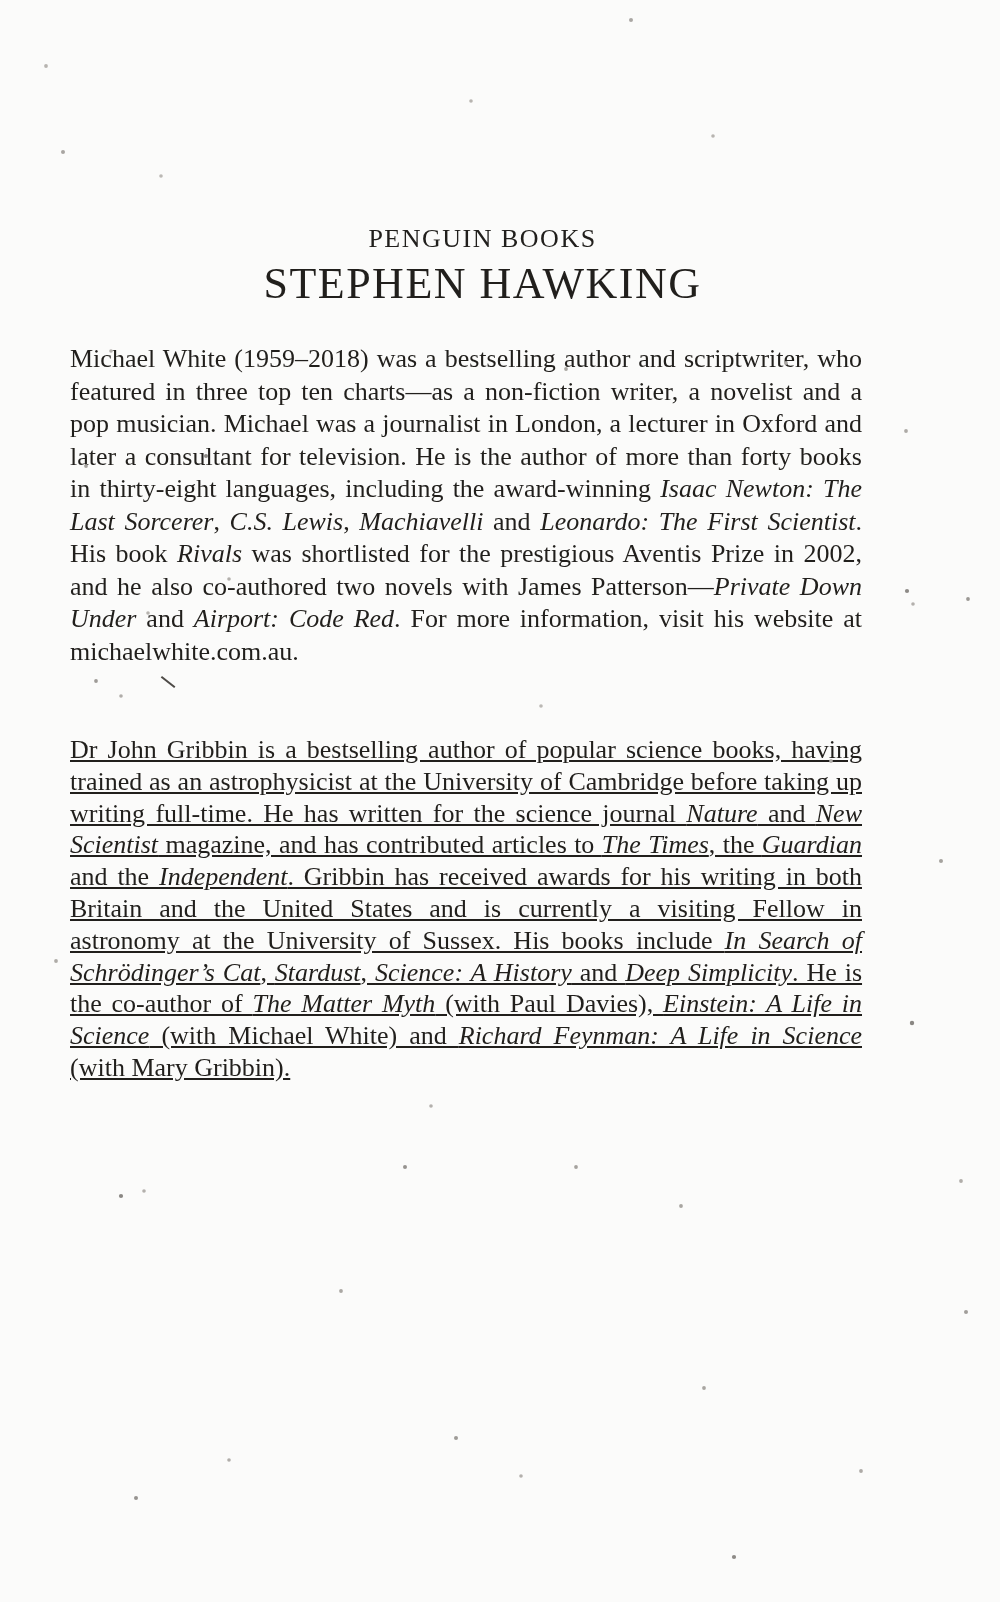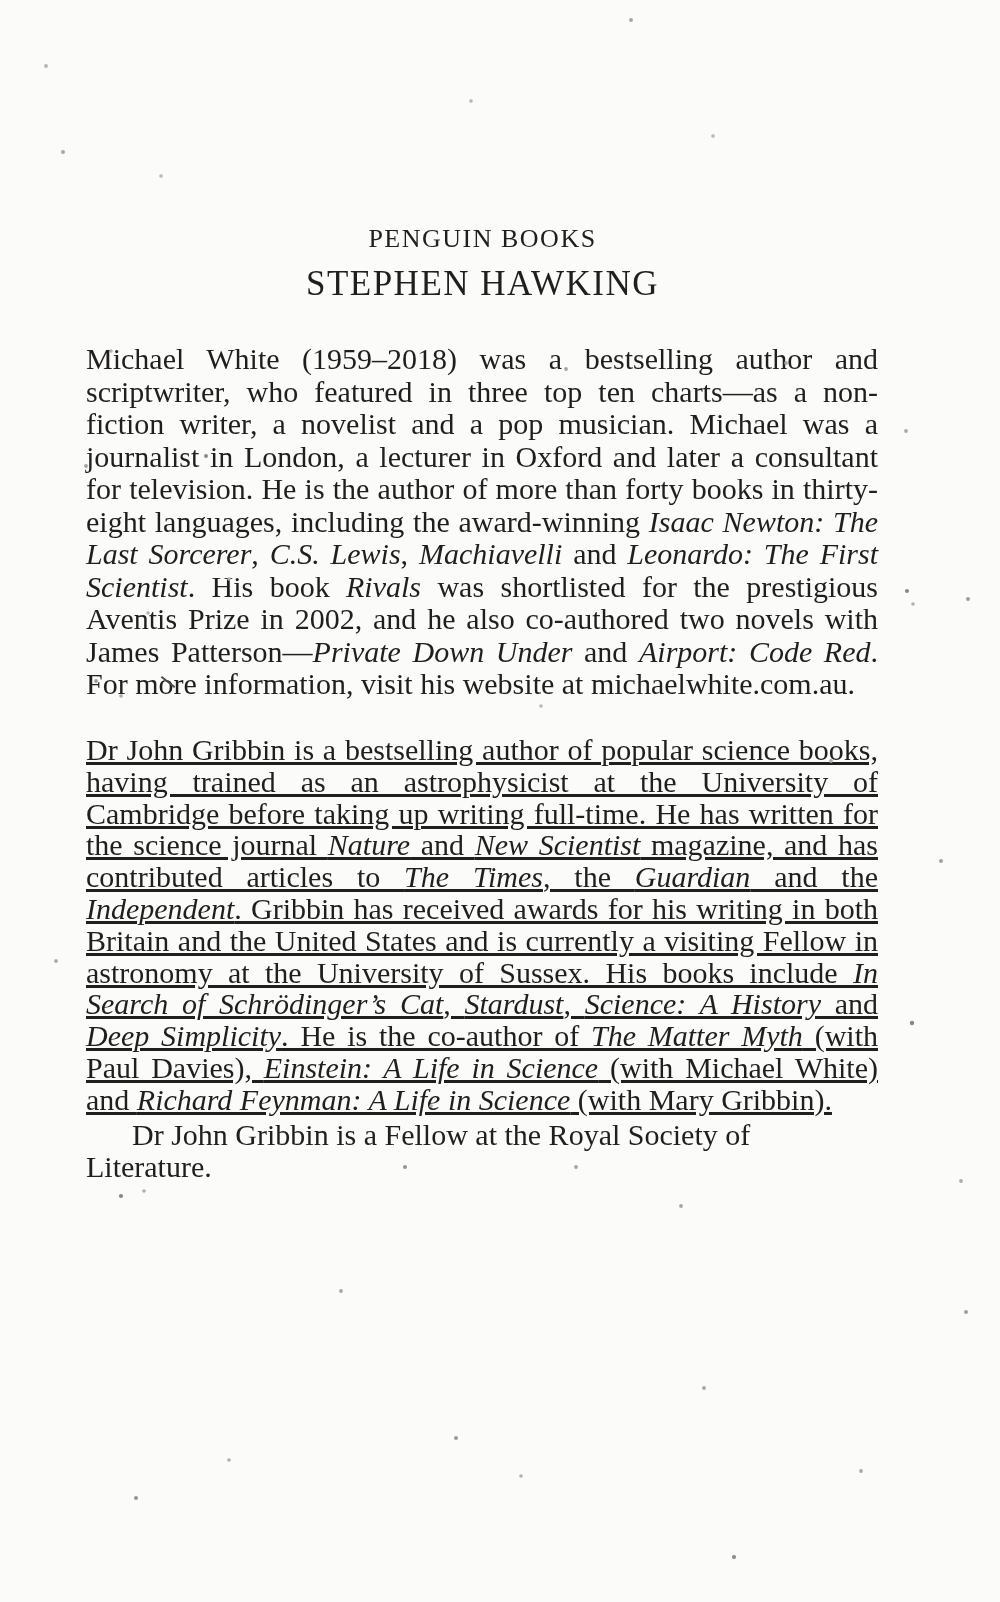--- a/index.html
+++ b/index.html
@@ -25,30 +25,30 @@
     width: 795px;
     text-align: center;
     white-space: nowrap;
   }
   .heading--publisher {
     top: 224px;
     font-size: 26px;
     letter-spacing: 1.5px;
   }
   .heading--title {
-    top: 264px;
-    font-size: 35px;
+    top: 258px;
+    font-size: 44px;
     letter-spacing: 1.5px;
   }
   .bio {
     position: absolute;
-    left: 86px;
+    left: 70px;
     width: 792px;
     text-align: justify;
-    font-size: 30px;
+    font-size: 26px;
   }
   .bio em { font-style: italic; }
   .bio--first  { top: 343px;  line-height: 32.5px; }
   .bio--second { top: 734px;  line-height: 31.8px; text-decoration: underline; }
   .bio--third  {
     top: 1119px;
     line-height: 32px;
     text-indent: 46px;
     text-align: left;
   }
@@ -135,17 +135,16 @@
   <div class="heading heading--publisher">PENGUIN BOOKS</div>
 
   <div class="heading heading--title">STEPHEN HAWKING</div>
 
   <div class="bio bio--first"><span>Michael White (1959–2018) was a bestselling author and scriptwriter, who featured in three top ten charts—as a non-fiction writer, a novelist and a pop musician. Michael was a journalist in London, a lecturer in Oxford and later a consultant for television. He is the author of more than forty books in thirty-eight languages, including the award-winning </span><em>Isaac Newton: The Last Sorcerer</em><span>, </span><em>C.S. Lewis</em><span>, </span><em>Machiavelli</em><span> and </span><em>Leonardo: The First Scientist</em><span>. His book </span><em>Rivals</em><span> was shortlisted for the prestigious Aventis Prize in 2002, and he also co-authored two novels with James Patterson—</span><em>Private Down Under</em><span> and </span><em>Airport: Code Red</em><span>. For more information, visit his website at michaelwhite.com.au.</span></div>
 
   <div class="stray-mark"></div>
 
   <div class="bio bio--second"><span>Dr John Gribbin is a bestselling author of popular science books, having trained as an astrophysicist at the University of Cambridge before taking up writing full-time. He has written for the science journal </span><em>Nature</em><span> and </span><em>New Scientist</em><span> magazine, and has contributed articles to </span><em>The Times</em><span>, the </span><em>Guardian</em><span> and the </span><em>Independent</em><span>. Gribbin has received awards for his writing in both Britain and the United States and is currently a visiting Fellow in astronomy at the University of Sussex. His books include </span><em>In Search of Schrödinger’s Cat</em><span>, </span><em>Stardust</em><span>, </span><em>Science: A History</em><span> and </span><em>Deep Simplicity</em><span>. He is the co-author of </span><em>The Matter Myth</em><span> (with Paul Davies), </span><em>Einstein: A Life in Science</em><span> (with Michael White) and </span><em>Richard Feynman: A Life in Science</em><span> (with Mary Gribbin).</span></div>
 
-  <div class="bio bio--third"><span>Dr John Gribbin is a Fellow at the Royal Society of Literature.</span></div>
 
   <div class="speckles"></div>
 
 </div>
 
 </body></html>

